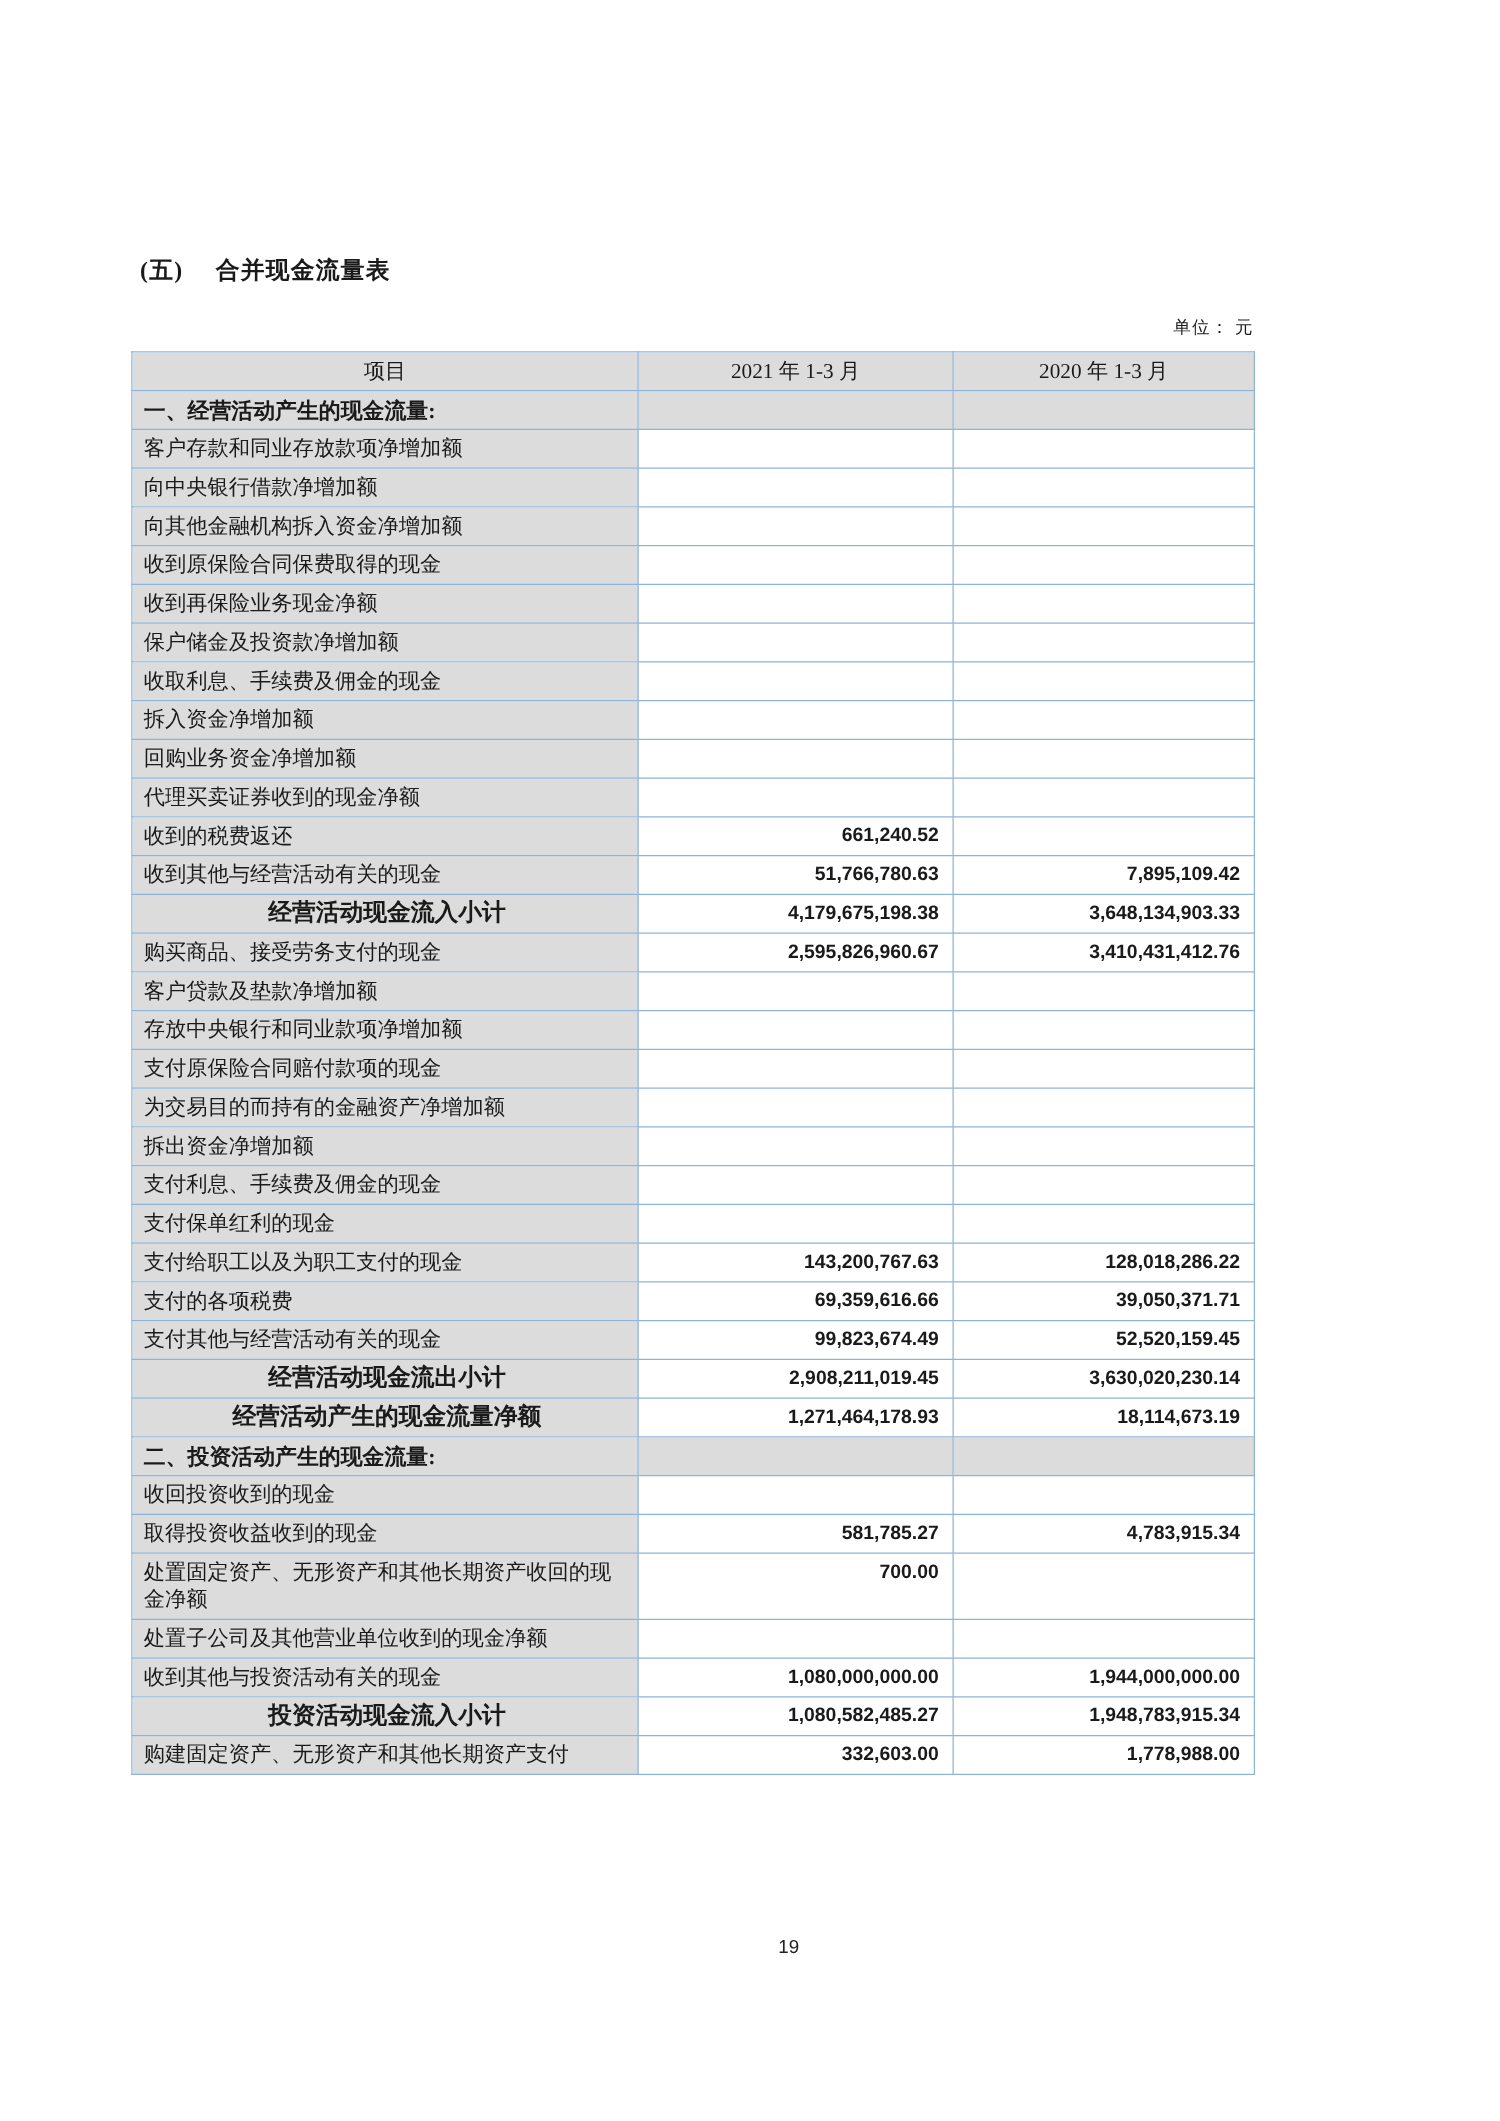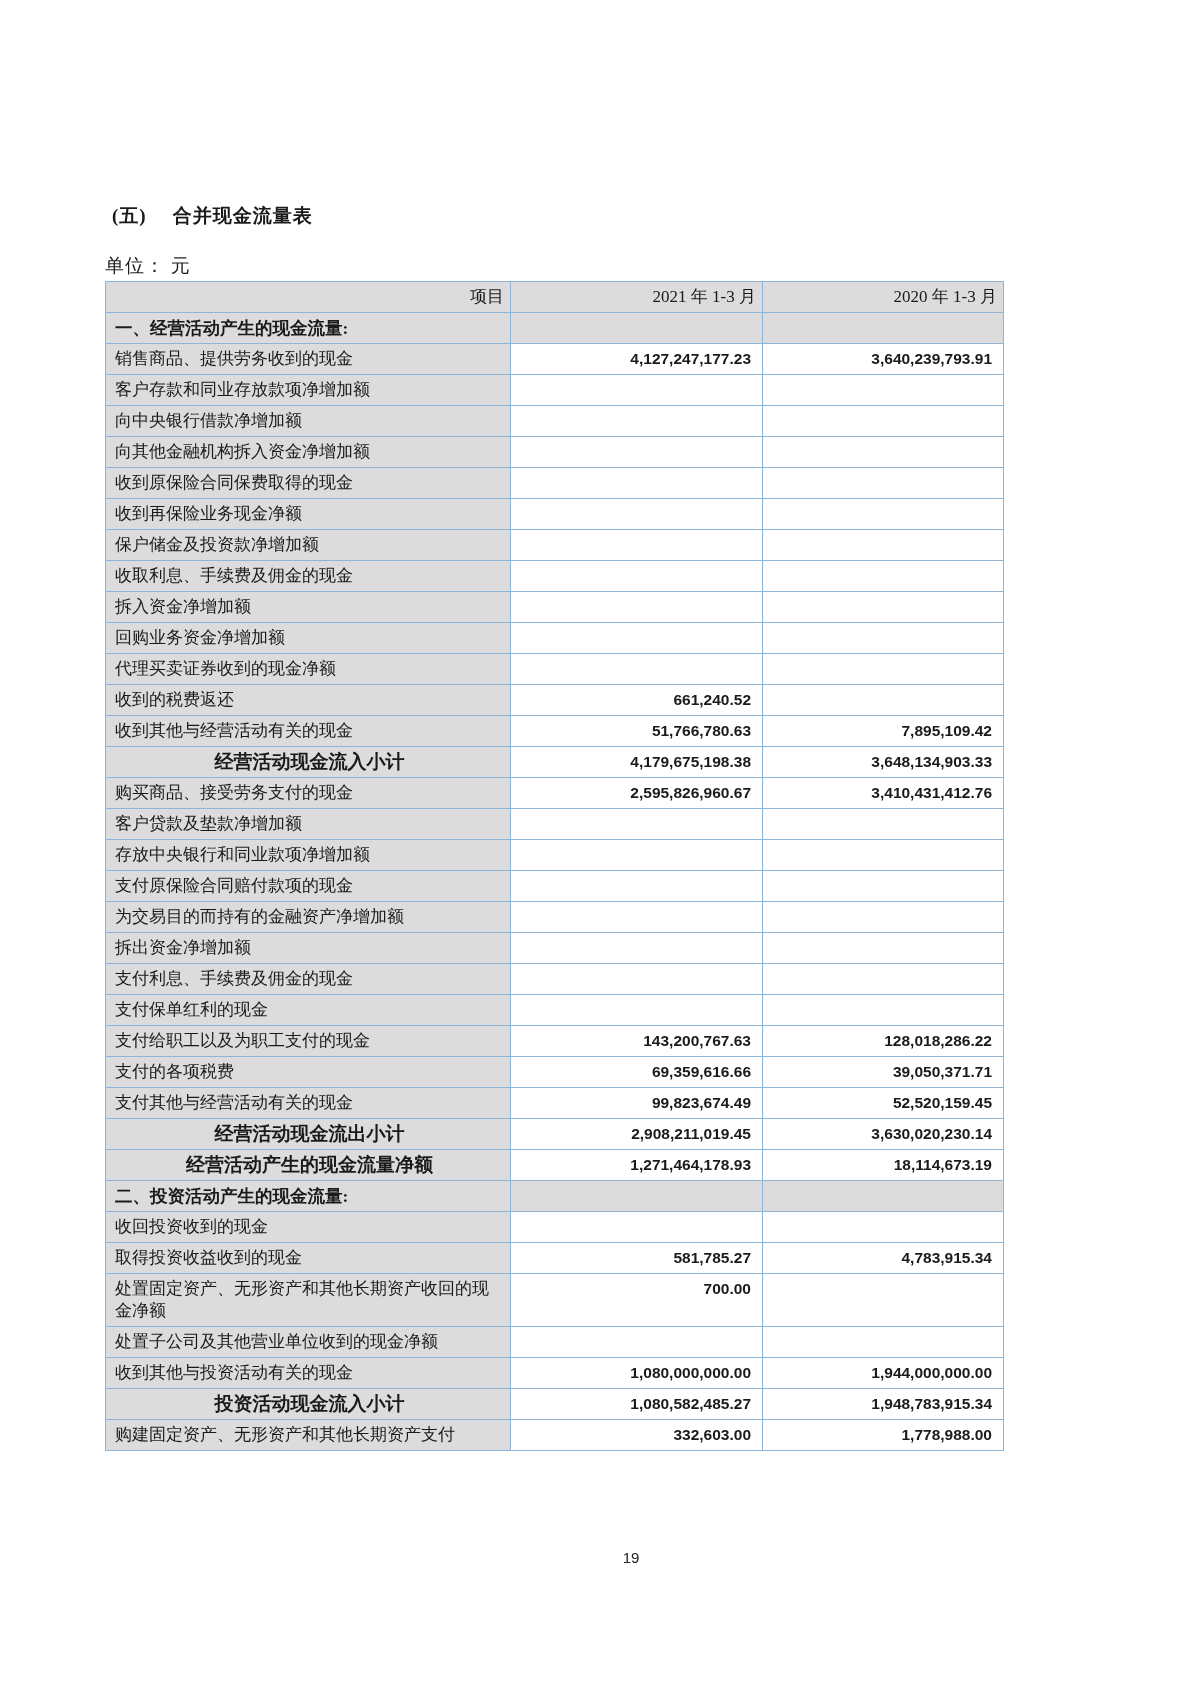--- a/index.html
+++ b/index.html
@@ -23,21 +23,22 @@
     font-size: 19px;
     font-weight: bold;
     letter-spacing: 1px;
   }
   .doc-title .gap { display: inline-block; width: 26px; }
   .unit-label {
     position: absolute;
     top: 253px;
     left: 105px;
     width: 898px;
-    font-size: 19px;
+    text-align: right;
+    font-size: 14px;
     letter-spacing: 1px;
   }
   .table-wrap {
     position: absolute;
     left: 105px;
     top: 281px;
     width: 900px;
   }
   table.cf {
     border-collapse: collapse;
@@ -50,21 +51,21 @@
   table.cf th, table.cf td {
     border: 1px solid #8eb4d8;
     vertical-align: top;
     line-height: 22px;
     overflow: hidden;
   }
   table.cf th {
     background: #dcdcdc;
     font-weight: normal;
     font-size: 17px;
-    text-align: right;
+    text-align: center;
     padding: 4px 6px;
     height: 22px;
   }
   td.lab {
     background: #dcdcdc;
     font-size: 17px;
     text-align: left;
     padding: 4px 6px 4px 9px;
   }
   td.val {
@@ -123,25 +124,20 @@
           <th>2020 年 1-3 月</th>
         </tr>
       </thead>
       <tbody id="cf-body">
           <tr class="section">
             <td class="lab">一、经营活动产生的现金流量:</td>
             <td class="val"></td>
             <td class="val"></td>
           </tr>
           <tr class="item">
-            <td class="lab">销售商品、提供劳务收到的现金</td>
-            <td class="val">4,127,247,177.23</td>
-            <td class="val">3,640,239,793.91</td>
-          </tr>
-          <tr class="item">
             <td class="lab">客户存款和同业存放款项净增加额</td>
             <td class="val"></td>
             <td class="val"></td>
           </tr>
           <tr class="item">
             <td class="lab">向中央银行借款净增加额</td>
             <td class="val"></td>
             <td class="val"></td>
           </tr>
           <tr class="item">

